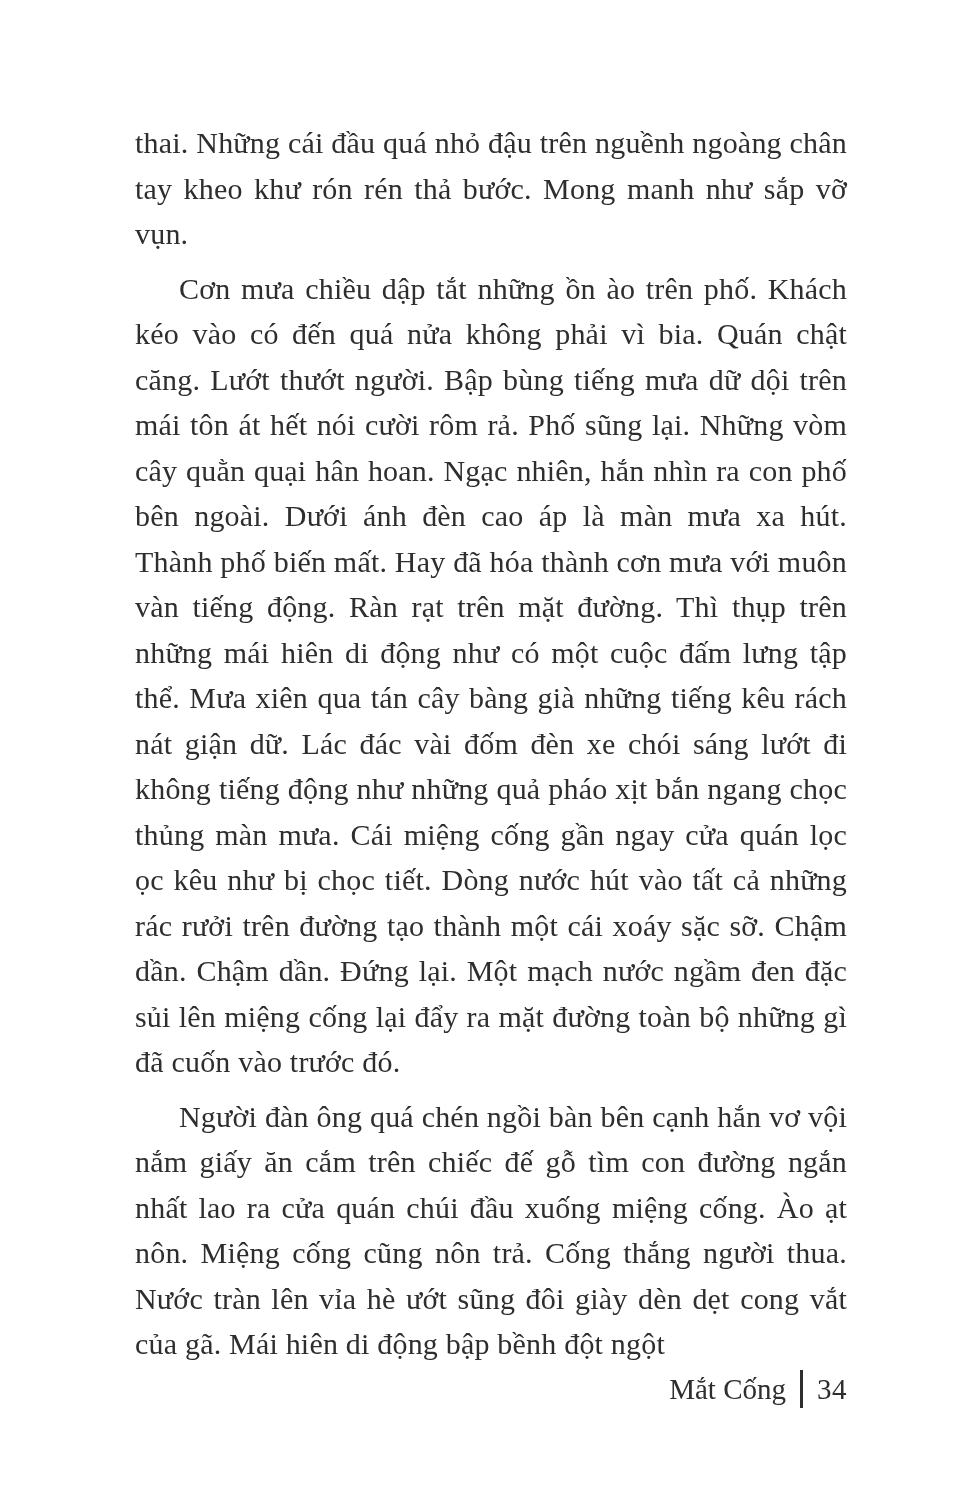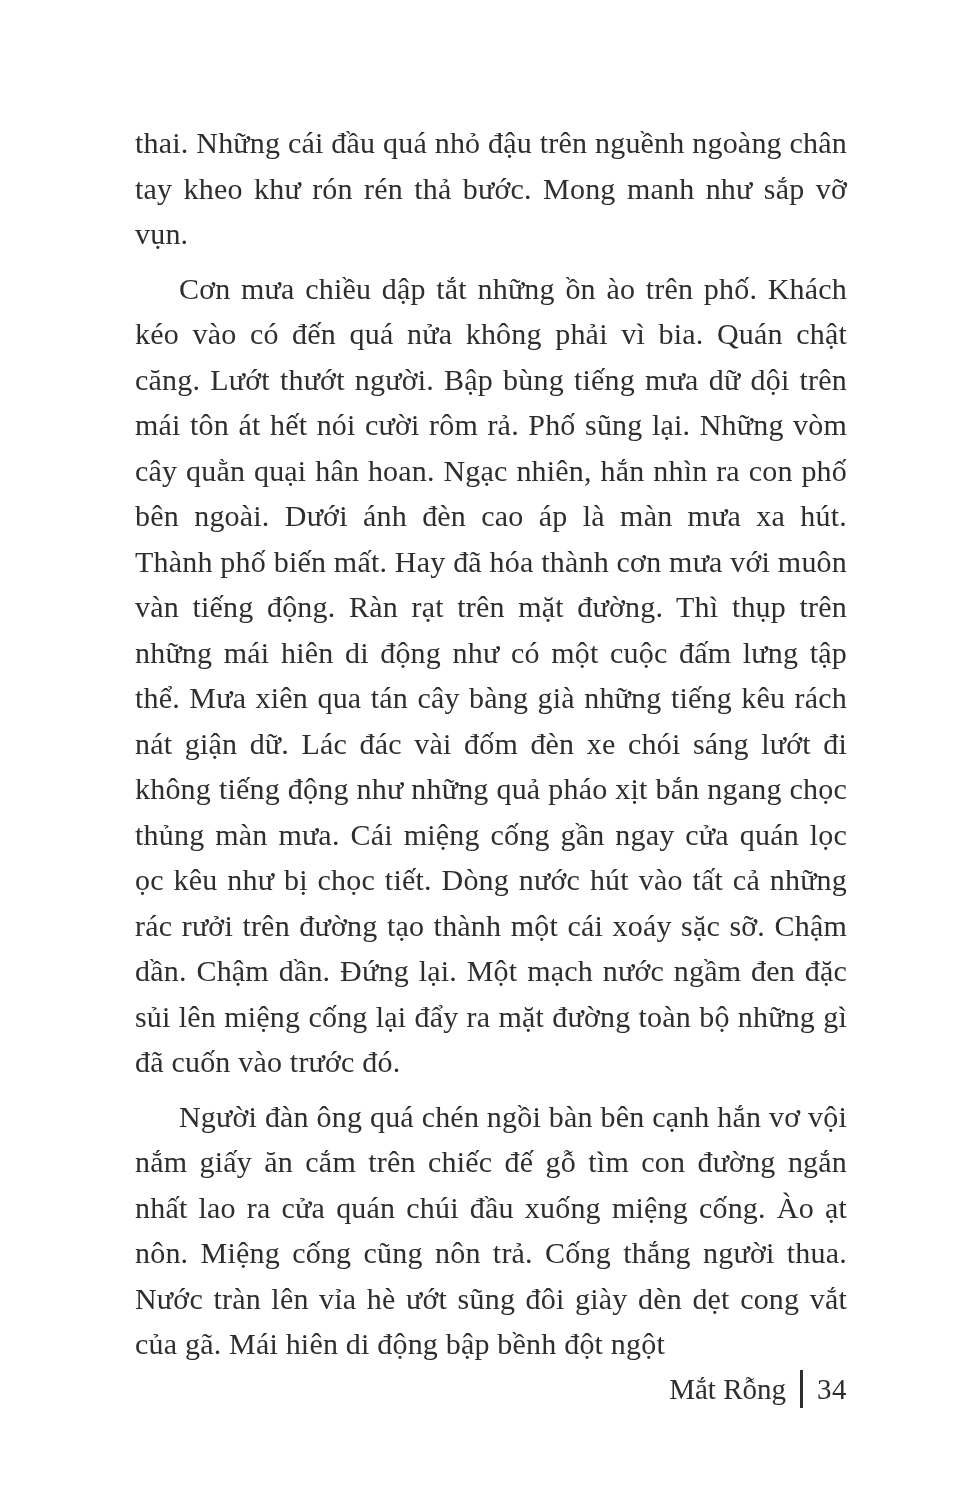--- a/index.html
+++ b/index.html
@@ -58,18 +58,18 @@
 
 <div class="page">
 
   <div class="text-block">
     <p class="no-indent">thai. Những cái đầu quá nhỏ đậu trên nguềnh ngoàng chân tay kheo khư rón rén thả bước. Mong manh như sắp vỡ vụn.</p>
     <p>Cơn mưa chiều dập tắt những ồn ào trên phố. Khách kéo vào có đến quá nửa không phải vì bia. Quán chật căng. Lướt thướt người. Bập bùng tiếng mưa dữ dội trên mái tôn át hết nói cười rôm rả. Phố sũng lại. Những vòm cây quằn quại hân hoan. Ngạc nhiên, hắn nhìn ra con phố bên ngoài. Dưới ánh đèn cao áp là màn mưa xa hút. Thành phố biến mất. Hay đã hóa thành cơn mưa với muôn vàn tiếng động. Ràn rạt trên mặt đường. Thì thụp trên những mái hiên di động như có một cuộc đấm lưng tập thể. Mưa xiên qua tán cây bàng già những tiếng kêu rách nát giận dữ. Lác đác vài đốm đèn xe chói sáng lướt đi không tiếng động như những quả pháo xịt bắn ngang chọc thủng màn mưa. Cái miệng cống gần ngay cửa quán lọc ọc kêu như bị chọc tiết. Dòng nước hút vào tất cả những rác rưởi trên đường tạo thành một cái xoáy sặc sỡ. Chậm dần. Chậm dần. Đứng lại. Một mạch nước ngầm đen đặc sủi lên miệng cống lại đẩy ra mặt đường toàn bộ những gì đã cuốn vào trước đó.</p>
     <p>Người đàn ông quá chén ngồi bàn bên cạnh hắn vơ vội nắm giấy ăn cắm trên chiếc đế gỗ tìm con đường ngắn nhất lao ra cửa quán chúi đầu xuống miệng cống. Ào ạt nôn. Miệng cống cũng nôn trả. Cống thắng người thua. Nước tràn lên vỉa hè ướt sũng đôi giày dèn dẹt cong vắt của gã. Mái hiên di động bập bềnh đột ngột</p>
   </div>
 
   <div class="footer">
-    <span>Mắt Rỗng</span>
+    <span>Mắt Cống</span>
     <span class="sep"></span>
     <span class="page-num">34</span>
   </div>
 
 </div>
 
 </body></html>

